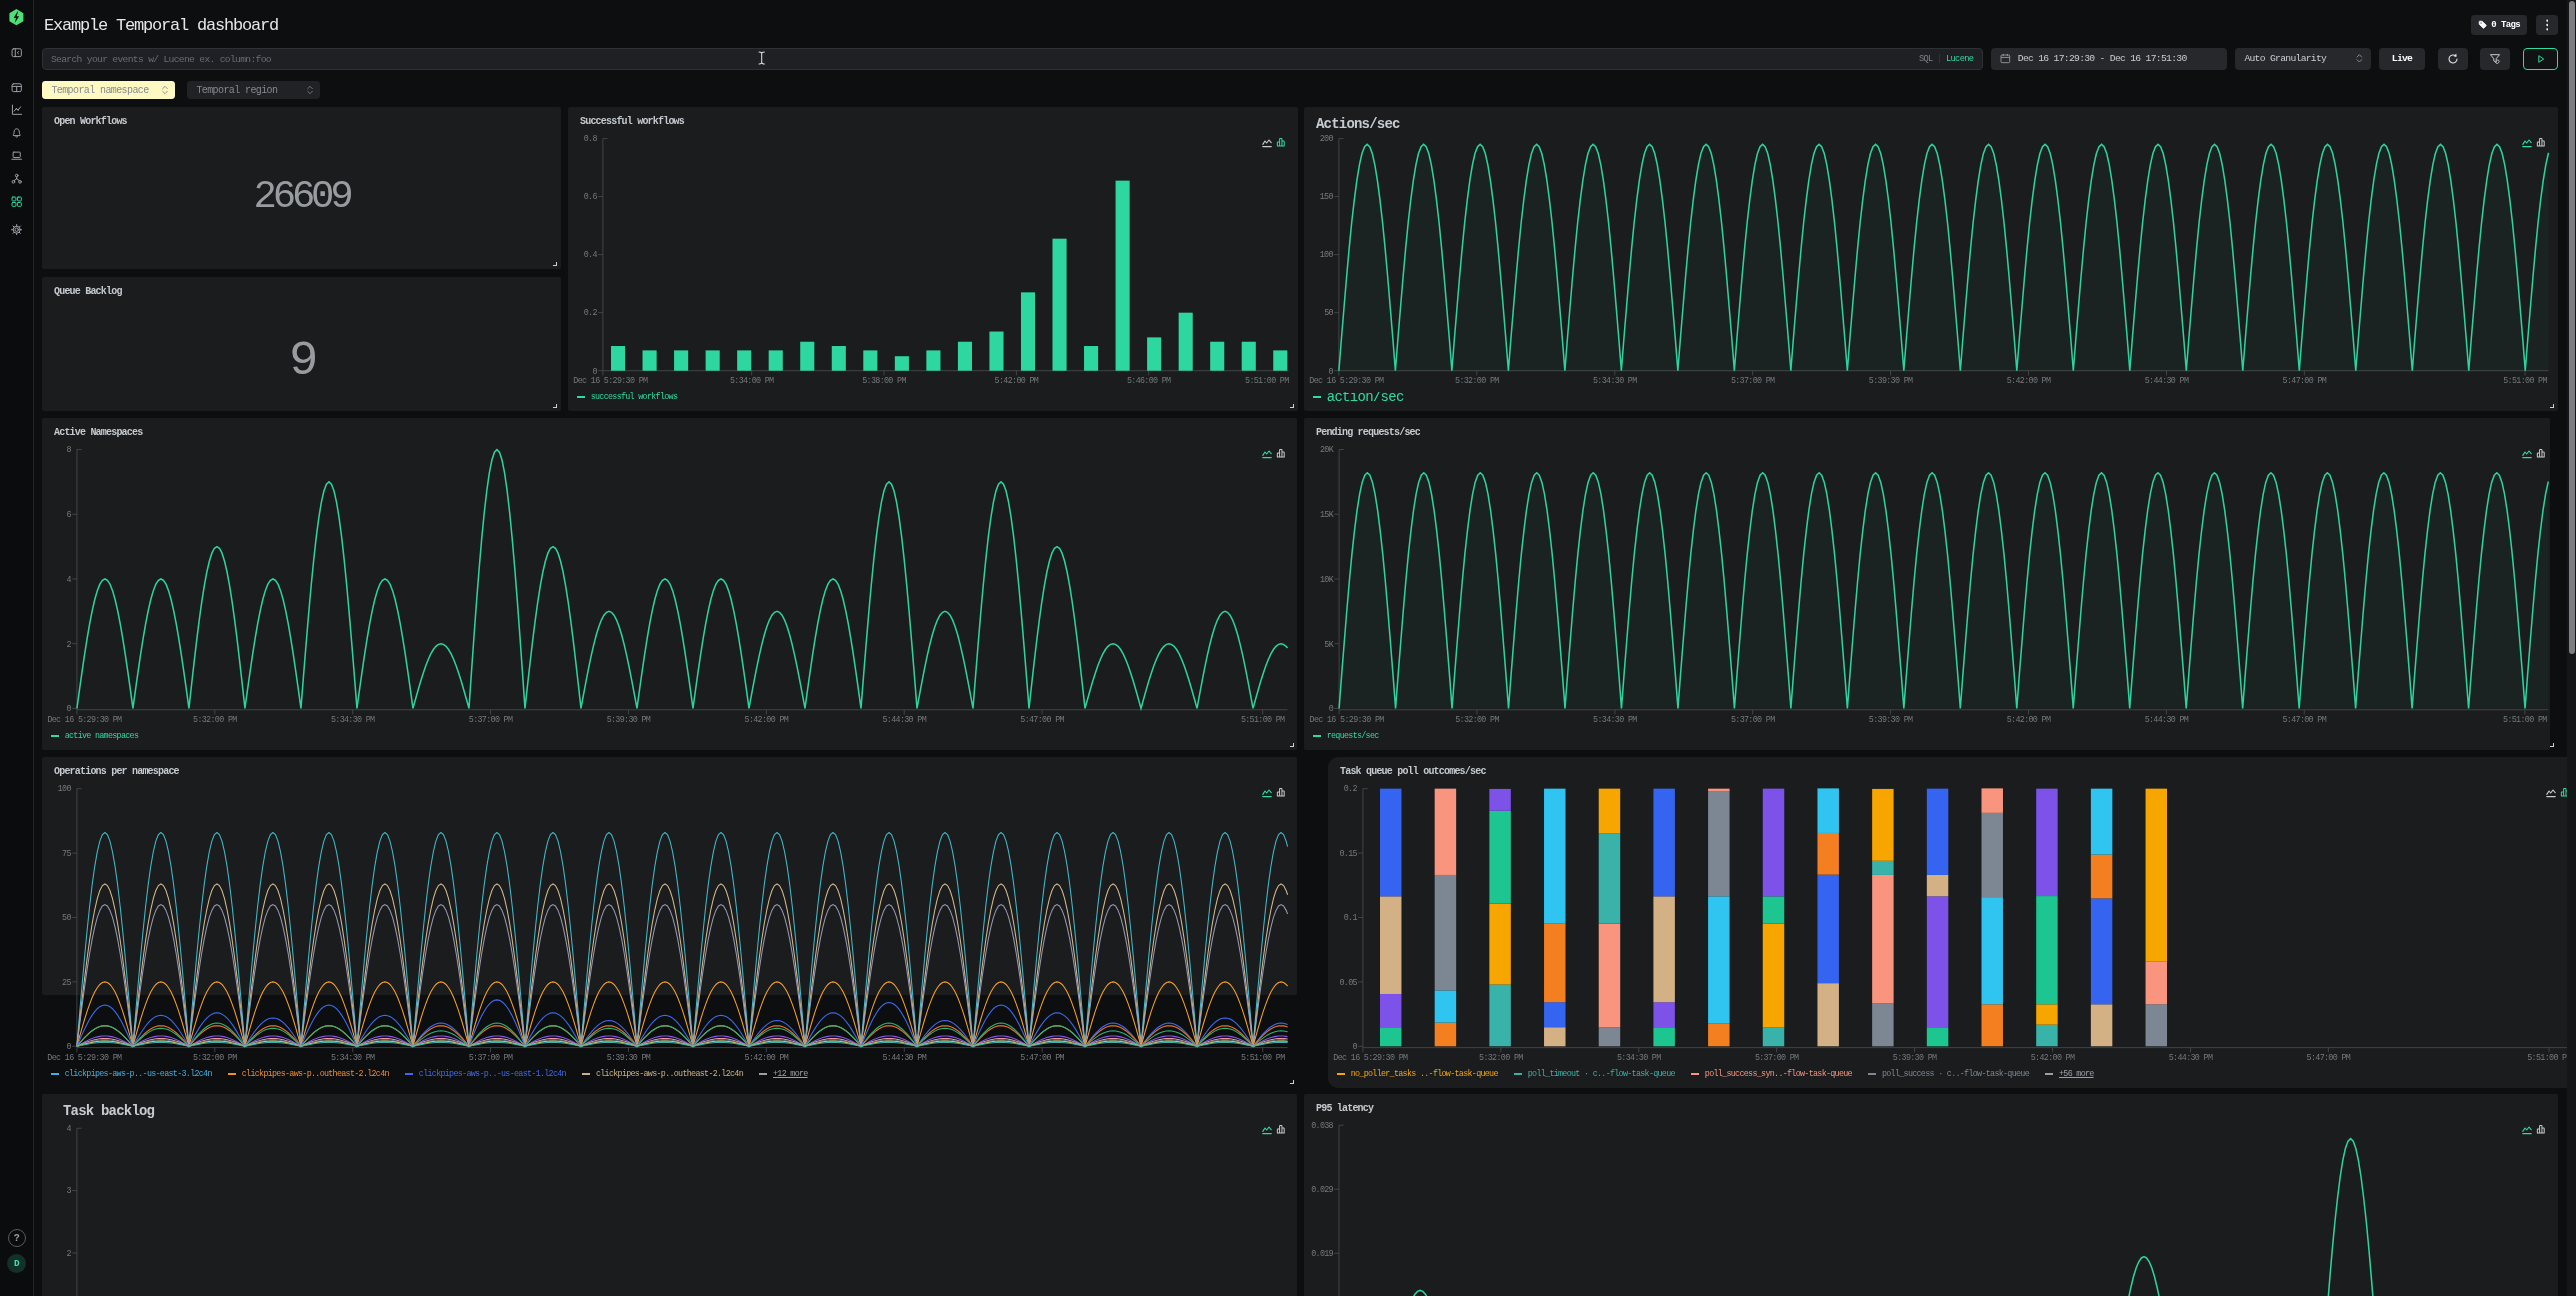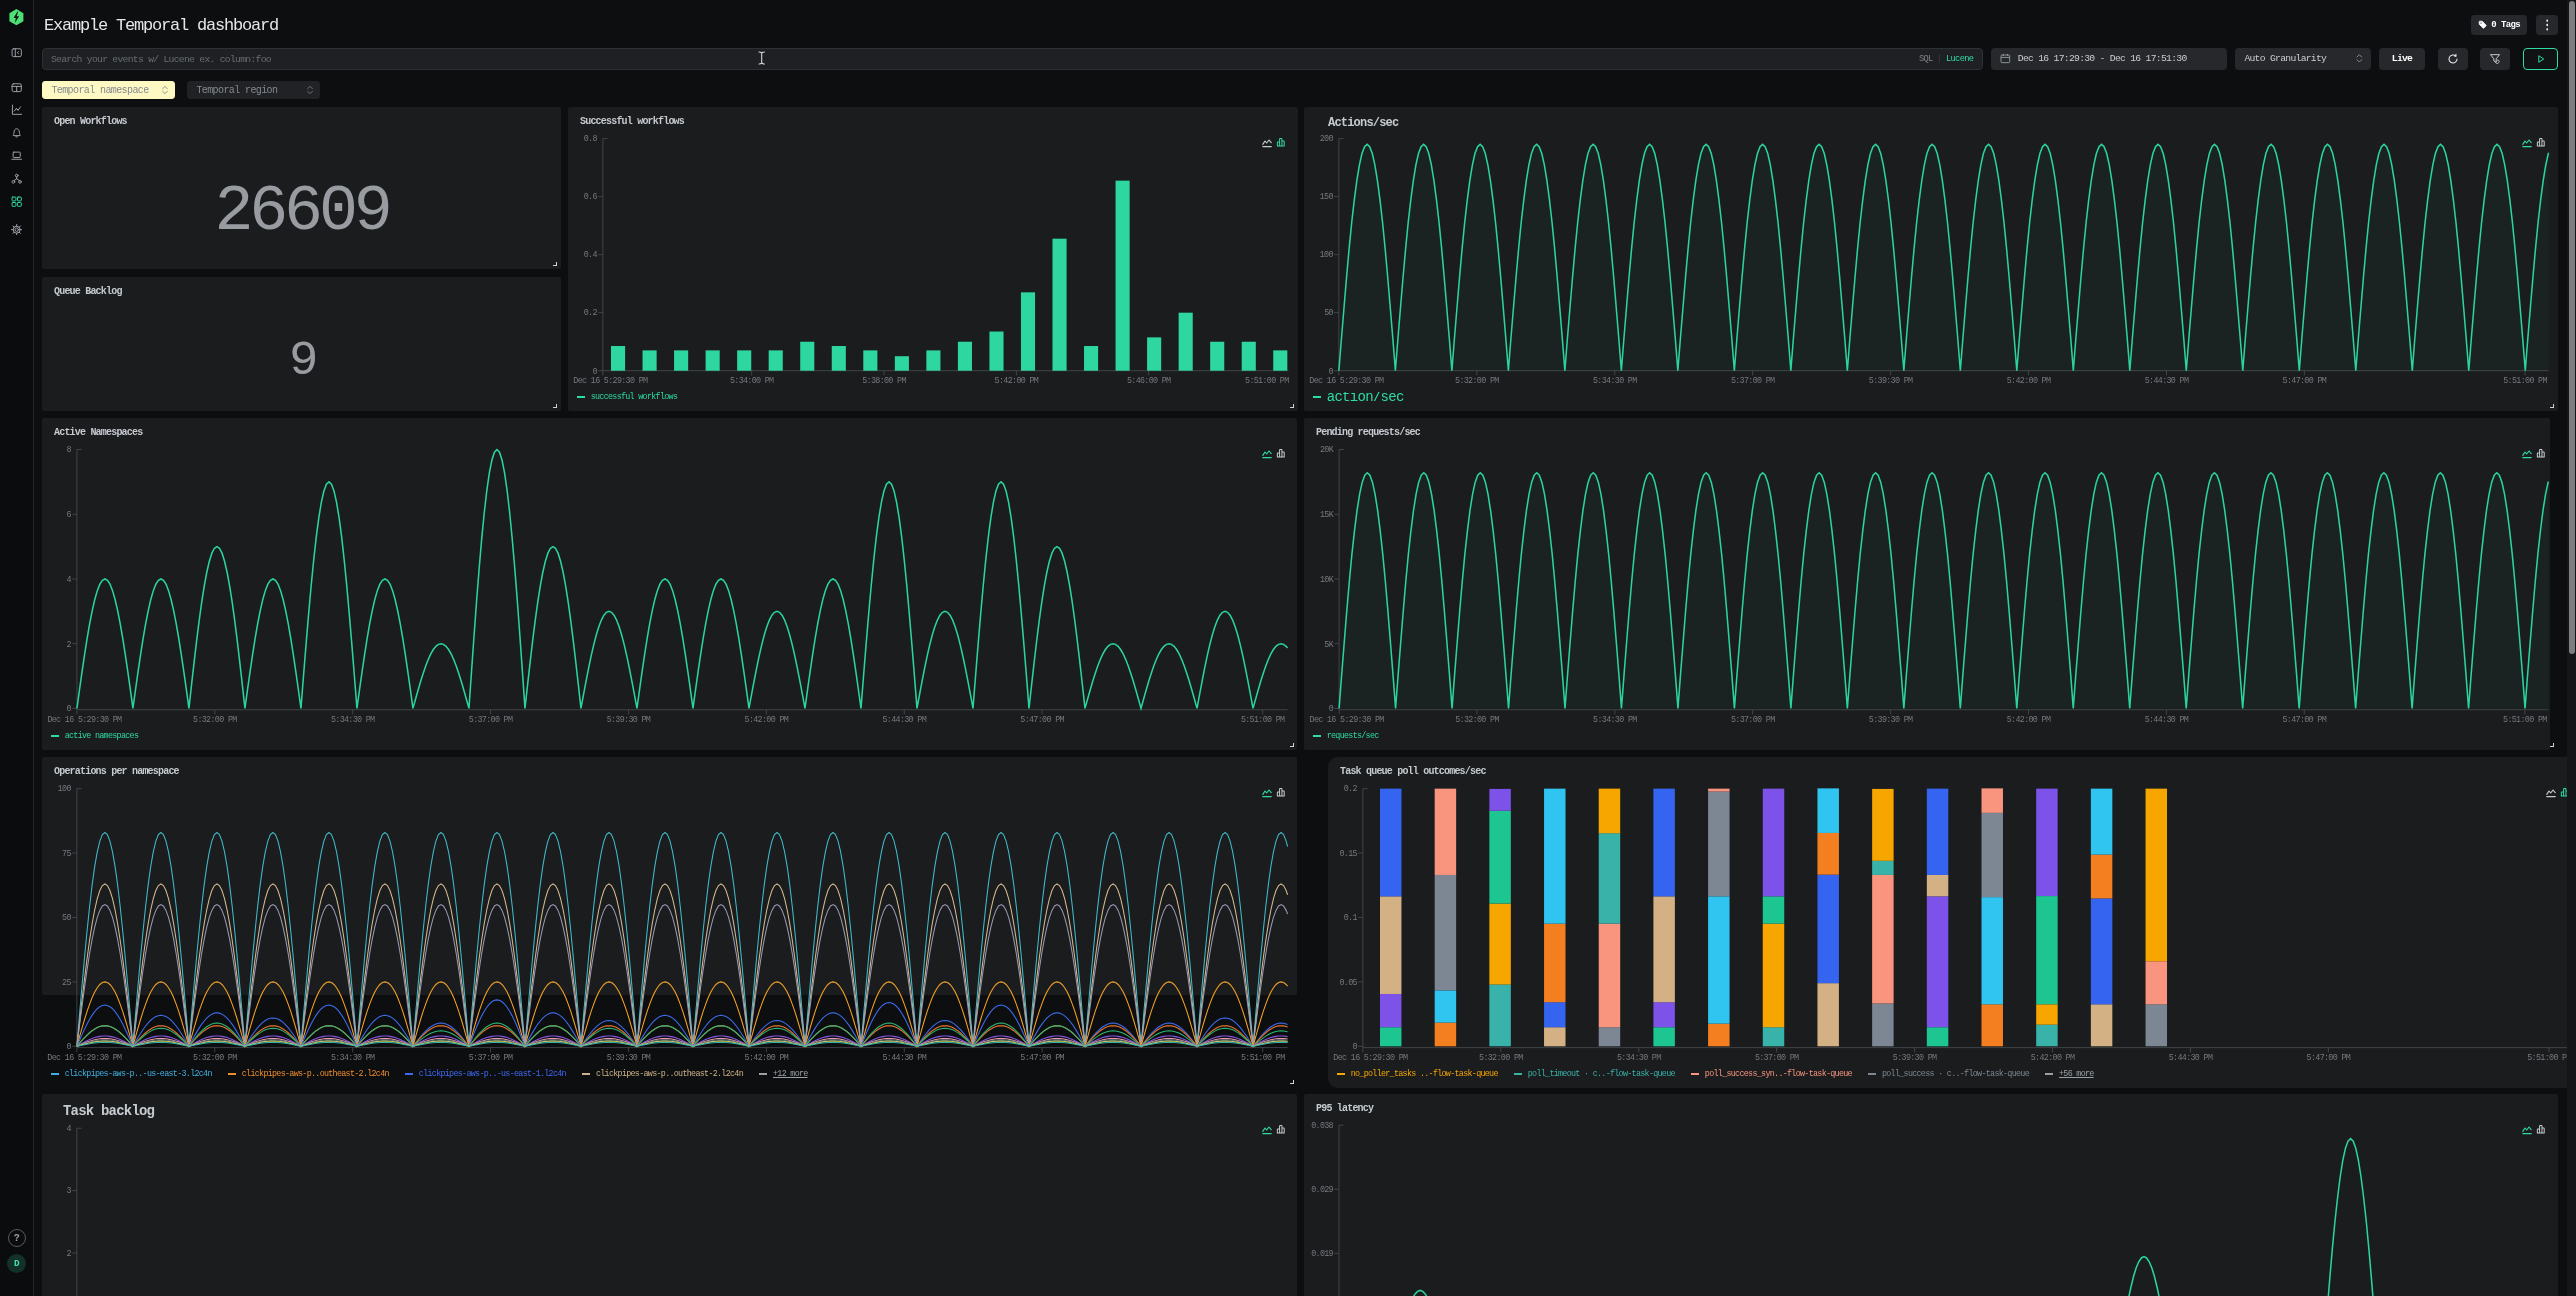--- a/index.html
+++ b/index.html
@@ -108,21 +108,21 @@
     </svg>
   </div>
 <div style="position:absolute;left:42px;top:81px;width:133px;height:18px;background:#fef9c3;border-radius:3.4px;display:flex;align-items:center;color:#84898f;font-size:10px;letter-spacing:-0.6px;padding-left:9.4px;box-sizing:border-box">Temporal namespace<svg width="6" height="10" viewBox="0 0 9 15" style="position:absolute;right:7.4px">
       <path d="M1 5.5 L4.5 2 L8 5.5 M1 9.5 L4.5 13 L8 9.5" stroke="#7e848a" stroke-width="1.3" fill="none" stroke-linecap="round" stroke-linejoin="round"></path>
     </svg></div>
 <div style="position:absolute;left:187px;top:81px;width:133px;height:18px;background:#202225;border-radius:3.4px;display:flex;align-items:center;color:#84898f;font-size:10px;letter-spacing:-0.6px;padding-left:9.4px;box-sizing:border-box">Temporal region<svg width="6" height="10" viewBox="0 0 9 15" style="position:absolute;right:7.4px">
       <path d="M1 5.5 L4.5 2 L8 5.5 M1 9.5 L4.5 13 L8 9.5" stroke="#7e848a" stroke-width="1.3" fill="none" stroke-linecap="round" stroke-linejoin="round"></path>
     </svg></div>
 <div style="position:absolute;left:42px;top:107px;width:519px;height:162px;background:#1a1c1e;border-radius:2px;">
     <div style="position:absolute;left:12px;top:8.7px;font-size:10px;font-weight:700;letter-spacing:-0.8px;color:#c6cbd0;white-space:nowrap">Open Workflows</div>
-    <div style="position:absolute;left:0;top:68px;width:100%;text-align:center;font-size:65px;letter-spacing:-4.2px;color:#989ca1">26609</div>
+    <div style="position:absolute;left:0;top:68px;width:100%;text-align:center;font-size:39px;letter-spacing:-4.2px;color:#989ca1">26609</div>
     <div style="position:absolute;left:511px;top:155px;width:4px;height:4px;border-right:1.3px solid #cdd1d5;border-bottom:1.3px solid #cdd1d5"></div>
   </div>
 <div style="position:absolute;left:42px;top:277px;width:519px;height:134px;background:#1a1c1e;border-radius:2px;">
     <div style="position:absolute;left:12px;top:8.7px;font-size:10px;font-weight:700;letter-spacing:-0.8px;color:#c6cbd0;white-space:nowrap">Queue Backlog</div>
     <div style="position:absolute;left:0;top:56px;width:100%;text-align:center;font-size:49px;letter-spacing:-4.2px;color:#989ca1">9</div>
     <div style="position:absolute;left:511px;top:127px;width:4px;height:4px;border-right:1.3px solid #cdd1d5;border-bottom:1.3px solid #cdd1d5"></div>
   </div>
 <div style="position:absolute;left:568px;top:107px;width:730px;height:304px;background:#1a1c1e;border-radius:2px;">
     <div style="position:absolute;left:12px;top:8.7px;font-size:10px;font-weight:700;letter-spacing:-0.8px;color:#c6cbd0;white-space:nowrap">Successful workflows</div>
     <svg style="position:absolute;left:0;top:0" width="730" height="304" viewBox="0 0 1088 453">
@@ -179,21 +179,21 @@
     </svg>
     <div style="position:absolute;left:8.7px;top:285px;height:9.4px;display:flex;align-items:center;font-size:8.4px;letter-spacing:-0.7px;white-space:nowrap;overflow:hidden;right:6.7px">
       <span style="display:inline-flex;align-items:center;margin-right:16px">
         <span style="width:8px;height:1.7px;background:#2edba5;margin-right:6px;flex:none"></span>
         <span style="color:#2edba5;">successful workflows</span>
       </span>
     </div>
     <div style="position:absolute;left:722px;top:297px;width:4px;height:4px;border-right:1.3px solid #cdd1d5;border-bottom:1.3px solid #cdd1d5"></div>
   </div>
 <div style="position:absolute;left:1304px;top:107px;width:1254px;height:304px;background:#1a1c1e;border-radius:2px;">
-    <div style="position:absolute;left:24px;top:8.7px;font-size:12px;font-weight:700;letter-spacing:-0.8px;color:#c6cbd0;white-space:nowrap">Actions/sec</div>
+    <div style="position:absolute;left:12px;top:8.7px;font-size:14px;font-weight:700;letter-spacing:-0.8px;color:#c6cbd0;white-space:nowrap">Actions/sec</div>
     <svg style="position:absolute;left:0;top:0" width="1254" height="304" viewBox="0 0 1869 453">
       <path d="M 59,47.0 H 52 V 393 H 1855" stroke="#55585c" stroke-width="1" fill="none"></path>
       <text x="43.0" y="51.2" text-anchor="end" font-size="12.5" fill="#75797e" letter-spacing="-1.0" font-weight="400" font-family="&quot;Liberation Mono&quot;, monospace">200</text>
       <line x1="45" y1="133.5" x2="52" y2="133.5" stroke="#55585c" stroke-width="1"></line>
       <text x="43.0" y="137.7" text-anchor="end" font-size="12.5" fill="#75797e" letter-spacing="-1.0" font-weight="400" font-family="&quot;Liberation Mono&quot;, monospace">150</text>
       <line x1="45" y1="220.0" x2="52" y2="220.0" stroke="#55585c" stroke-width="1"></line>
       <text x="43.0" y="224.2" text-anchor="end" font-size="12.5" fill="#75797e" letter-spacing="-1.0" font-weight="400" font-family="&quot;Liberation Mono&quot;, monospace">100</text>
       <line x1="45" y1="306.5" x2="52" y2="306.5" stroke="#55585c" stroke-width="1"></line>
       <text x="43.0" y="310.7" text-anchor="end" font-size="12.5" fill="#75797e" letter-spacing="-1.0" font-weight="400" font-family="&quot;Liberation Mono&quot;, monospace">50</text>
       <line x1="45" y1="393.0" x2="52" y2="393.0" stroke="#55585c" stroke-width="1"></line>

